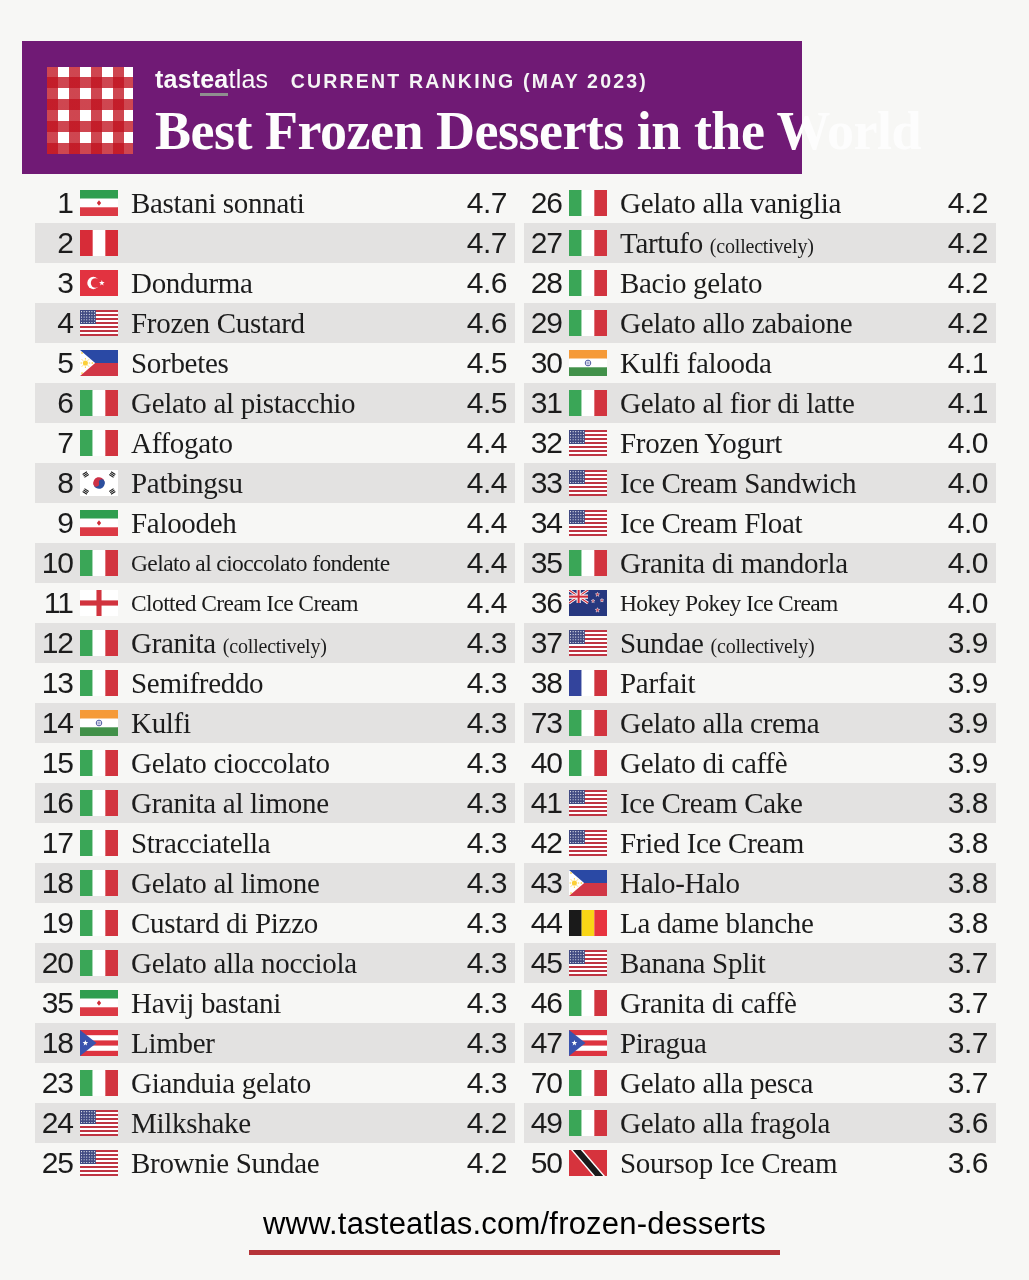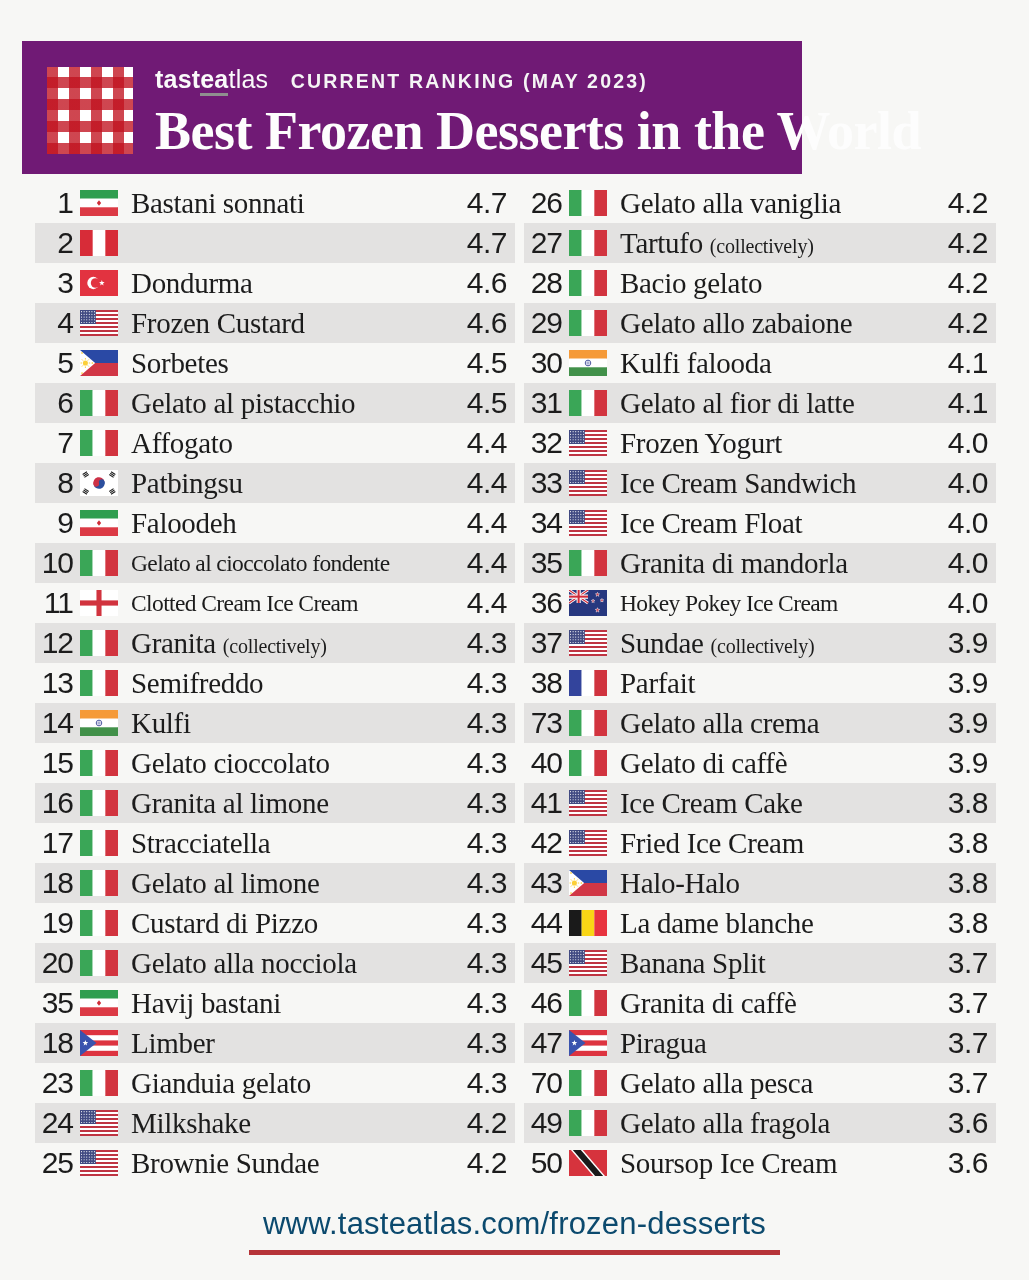--- a/index.html
+++ b/index.html
@@ -73,21 +73,21 @@
   .suffix:empty{display:none;}
   .rating{
     flex:none;margin-left:auto;padding-right:8px;
     font-size:30px;letter-spacing:-0.5px;
   }
 
   
   .footer{position:absolute;left:0;top:1206px;width:100%;text-align:center;}
   .url{
     display:inline-block;
-    font-size:31px;color:#0c4a6e;text-decoration:none;
+    font-size:31px;color:#000000;text-decoration:none;
     border-bottom:5px solid #b63438;
     padding:0 14px 8px 14px;
     letter-spacing:0.2px;
     cursor:pointer;
   }
 </style>
 <title>Best Frozen Desserts in the World</title></head>
 <body>
 
 <div class="page">

